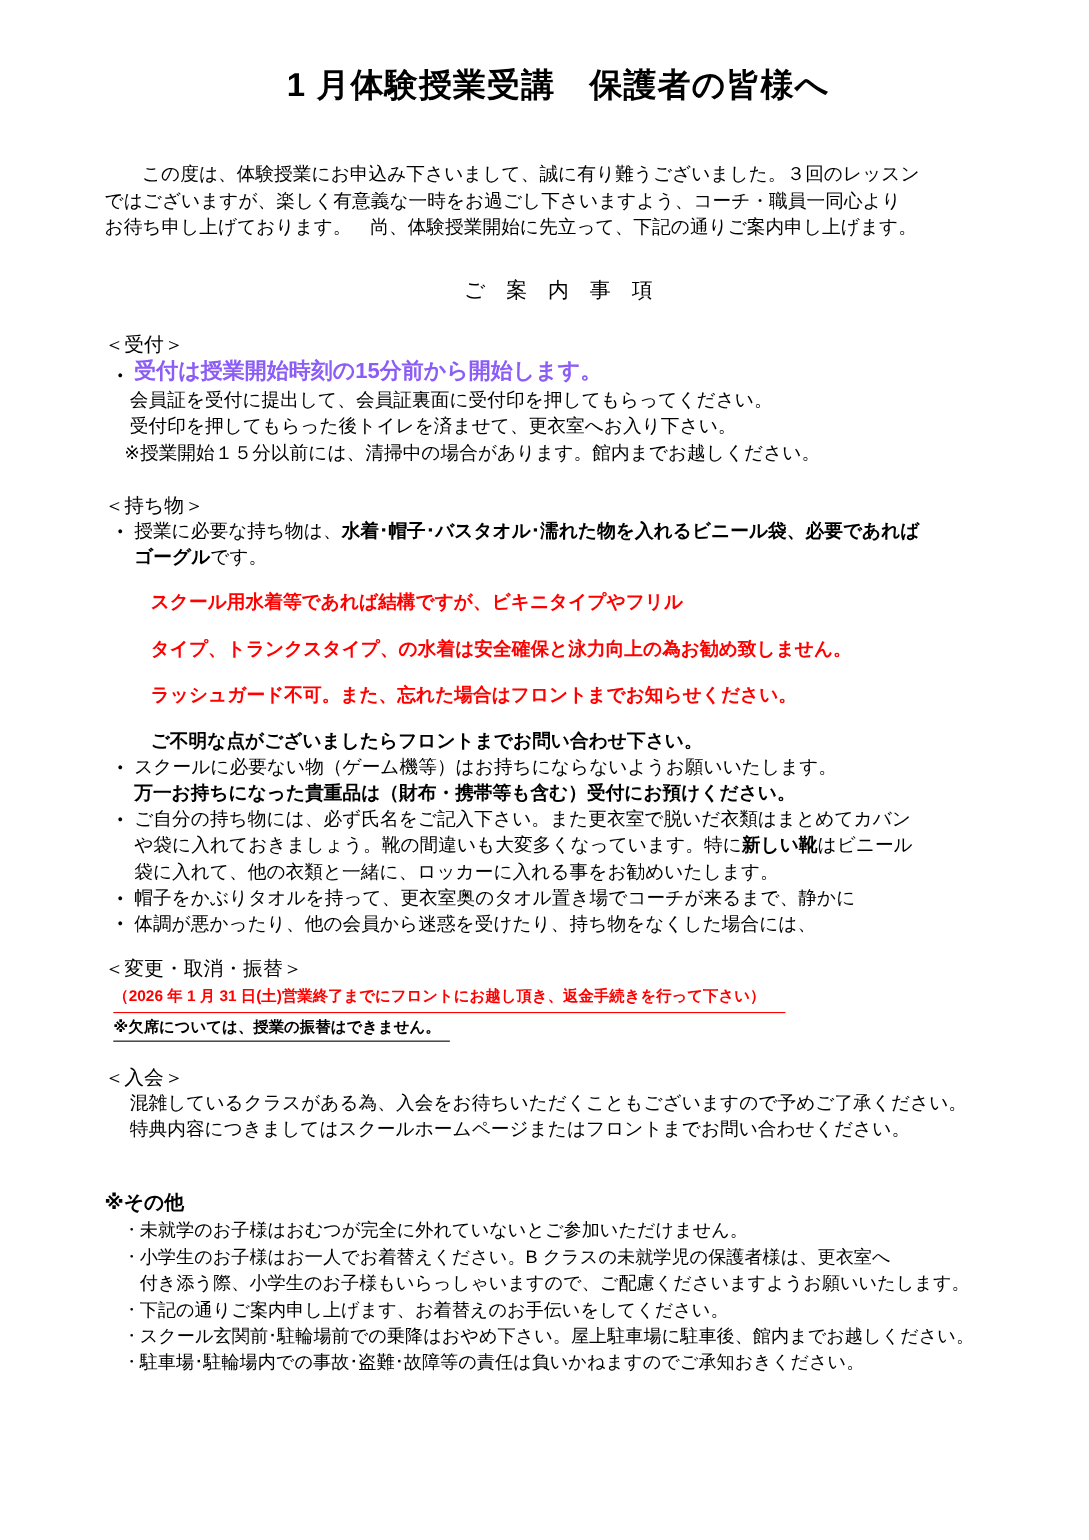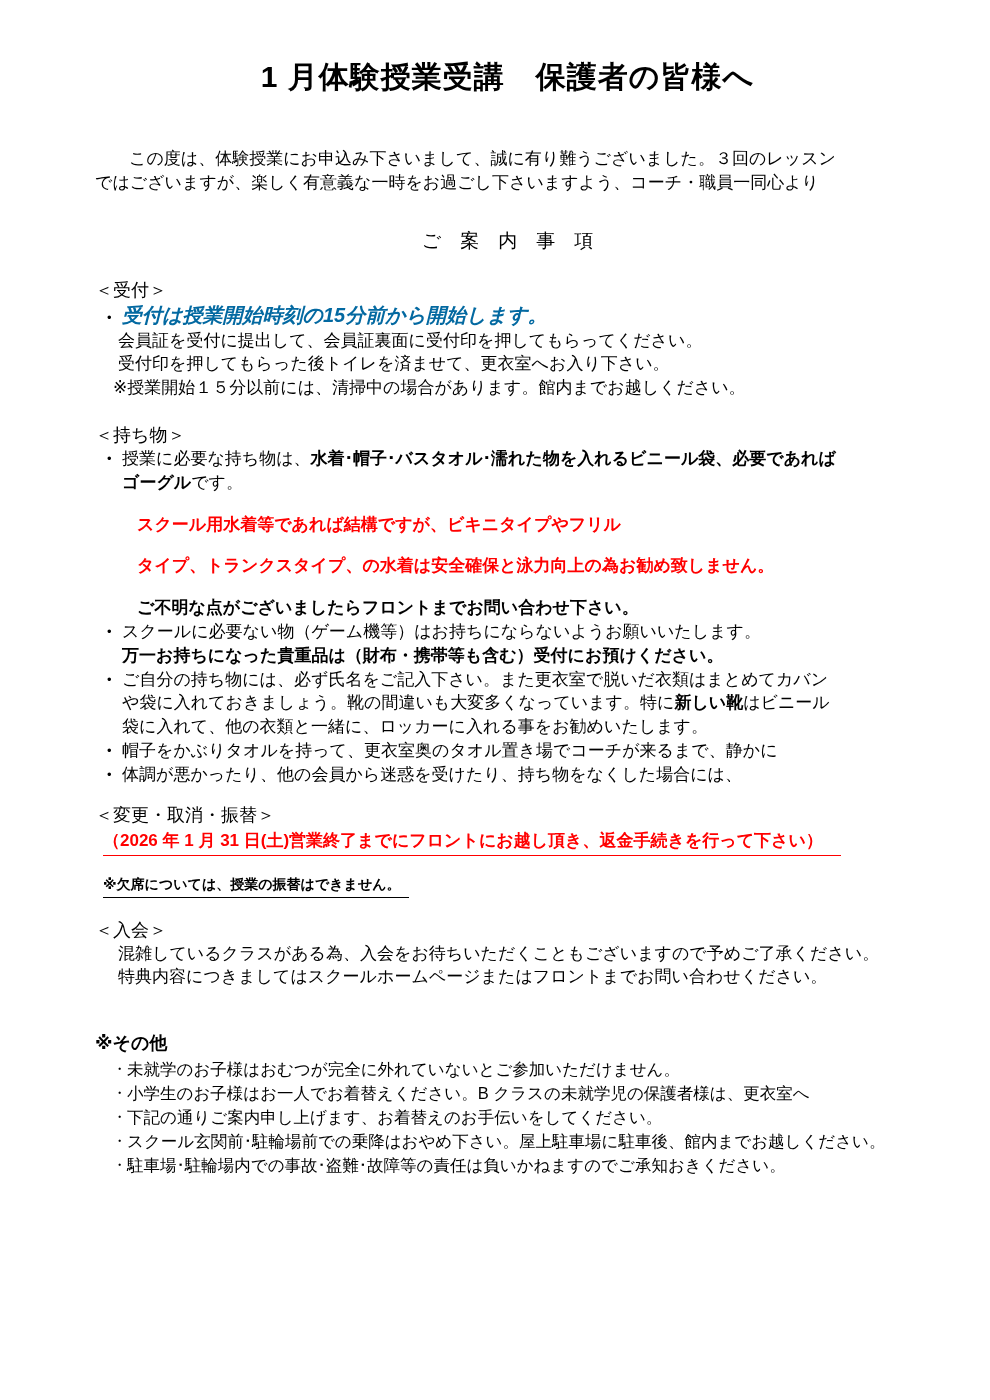--- a/index.html
+++ b/index.html
@@ -48,41 +48,42 @@
   .ind-note   { padding-left: 18px; }   
   .ind-red    { padding-left: 42px; margin-top: 18px; }   
   .ind-plain  { padding-left: 23px; }   
   .ind-chg    { padding-left: 22px; }   
   .ind-chg2   { padding-left: 8px; }    
   .ind-oth    { padding-left: 32px; }   
   .mk2 { position: absolute; left: 17px; top: 0; font-size: 15px; }
 
   .b   { font-weight: bold; }
   .red { color: #ff0000; }
-  .big-red { font-size: 20px; line-height: 27px; font-weight: bold; color: #0369a1; font-style: italic; }
+  .big-red { font-size: 20px; line-height: 27px; font-weight: bold; color: #8b5cf6; }
   .small   { font-size: 14.5px; }
   .refund-line   { font-size: 18.5px; line-height: 27px; font-weight: bold; }
-  .deadline-line { font-size: 17px; line-height: 27px; font-weight: bold; }
+  .deadline-line { font-size: 14px; line-height: 27px; font-weight: bold; }
   .absent-line   { font-size: 14px;   line-height: 24px; font-weight: bold; }
   .ul  { display: inline-block; border-bottom: 1.6px solid currentColor; padding-bottom: 1px; }
   .ul-ext  { padding-right: 18px; }
-  .ul-ext2 { padding-right: 8px; margin-top: 16px; }
+  .ul-ext2 { padding-right: 8px; }
   .others-row { font-size: 16.5px; line-height: 24px; }
   .others-list { margin-top: 2px; }
 </style>
 </head>
 <body>
 
 <div class="page">
 
   <h1 class="title">1 月体験授業受講　保護者の皆様へ</h1>
 
   <div class="intro">
     <div class="row" style="white-space:nowrap">　　この度は、体験授業にお申込み下さいまして、誠に有り難うございました。３回のレッスン</div>
     <div class="row" style="white-space:nowrap">ではございますが、楽しく有意義な一時をお過ごし下さいますよう、コーチ・職員一同心より</div>
+    <div class="row" style="white-space:nowrap">お待ち申し上げております。　尚、体験授業開始に先立って、下記の通りご案内申し上げます。</div>
   </div>
 
   <div class="guide-head">ご　案　内　事　項</div>
 
   <div class="sec-head sh-reception">＜受付＞</div>
   <div class="row">
     <span class="mk" style="top:4px">•</span>
     <div class="big-red ind-bullet">受付は授業開始時刻の15分前から開始します。</div>
   </div>
   <div class="row ind-recept">会員証を受付に提出して、会員証裏面に受付印を押してもらってください。</div>
@@ -92,20 +93,21 @@
   <div class="sec-head sh-belongings">＜持ち物＞</div>
   <div class="row ind-bullet">
     <span class="mk">•</span>
     <span>授業に必要な持ち物は、</span><span class="b">水着･帽子･バスタオル･濡れた物を入れるビニール袋、必要であれば</span>
   </div>
   <div class="row ind-bullet">
     <span class="b">ゴーグル</span><span>です。</span>
   </div>
   <div class="row ind-red b red">スクール用水着等であれば結構ですが、ビキニタイプやフリル</div>
   <div class="row ind-red b red">タイプ、トランクスタイプ、の水着は安全確保と泳力向上の為お勧め致しません。</div>
+  <div class="row ind-red b red">ラッシュガード不可。また、忘れた場合はフロントまでお知らせください。</div>
   <div class="row ind-red b">ご不明な点がございましたらフロントまでお問い合わせ下さい。</div>
 
   <div class="row ind-bullet">
     <span class="mk">•</span>
     <span>スクールに必要ない物（ゲーム機等）はお持ちにならないようお願いいたします。</span>
   </div>
   <div class="row ind-bullet b">万一お持ちになった貴重品は（財布・携帯等も含む）受付にお預けください。</div>
 
   <div class="row ind-bullet">
     <span class="mk">•</span>
@@ -141,20 +143,21 @@
   <div class="sec-head sh-others">※その他</div>
   <div class="others-list">
     <div class="row others-row ind-oth">
       <span class="mk2">・</span>
       <span>未就学のお子様はおむつが完全に外れていないとご参加いただけません。</span>
     </div>
     <div class="row others-row ind-oth">
       <span class="mk2">・</span>
       <span>小学生のお子様はお一人でお着替えください。B クラスの未就学児の保護者様は、更衣室へ</span>
     </div>
+    <div class="row others-row ind-oth">付き添う際、小学生のお子様もいらっしゃいますので、ご配慮くださいますようお願いいたします。</div>
     <div class="row others-row ind-oth">
       <span class="mk2">・</span>
       <span>下記の通りご案内申し上げます、お着替えのお手伝いをしてください。</span>
     </div>
     <div class="row others-row ind-oth">
       <span class="mk2">・</span>
       <span>スクール玄関前･駐輪場前での乗降はおやめ下さい。屋上駐車場に駐車後、館内までお越しください。</span>
     </div>
     <div class="row others-row ind-oth">
       <span class="mk2">・</span>

